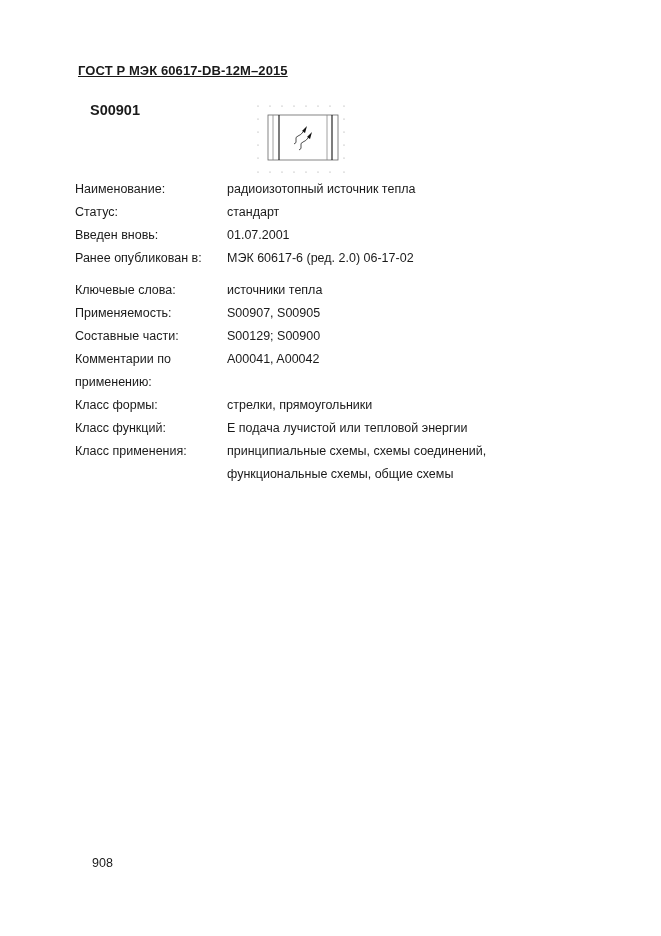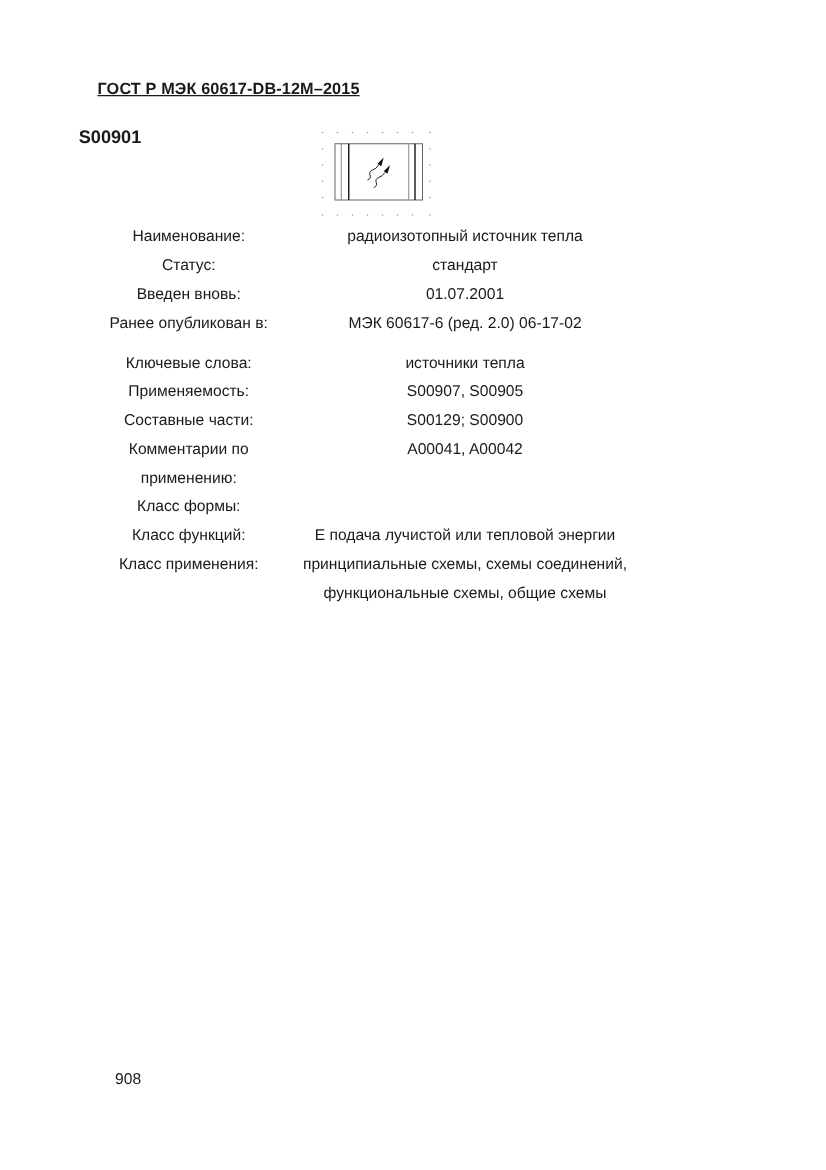--- a/index.html
+++ b/index.html
@@ -6,31 +6,31 @@
     body {
       width: 661px; height: 936px; position: relative; overflow: hidden;
       font-family: "Liberation Sans", "DejaVu Sans", sans-serif;
       color: #1a1a1a;
     }
     .header {
       position: absolute; left: 78px; top: 63px;
       font-weight: bold; font-size: 13px; letter-spacing: 0.1px; text-decoration: underline;
     }
     .code {
-      position: absolute; left: 63px; top: 102px;
+      position: absolute; left: 90px; top: 102px;
       font-weight: bold; font-size: 14.5px;
     }
     .symbol-wrap {
       position: absolute; left: 256px; top: 104px; width: 92px; height: 70px;
     }
     .symbol-wrap svg { display: block; }
     .rows {
       position: absolute; left: 75px; top: 178px; font-size: 12.5px;
     }
-    .row { display: flex; line-height: 23px; text-align: center; }
+    .row { display: flex; line-height: 23px; }
     .row .label { width: 152px; flex: none; }
     .row .value { flex: none; width: 290px; }
     .gap { height: 9px; }
     .page-num {
       position: absolute; left: 92px; top: 856px; font-size: 12.5px;
     }
   </style>
 </head>
 <body>
 
@@ -118,20 +118,21 @@
   <div class="row">
     <div class="label">Комментарии по</div>
     <div class="value">A00041, A00042</div>
   </div>
   <div class="row">
     <div class="label">применению:</div>
     <div class="value"></div>
   </div>
   <div class="row">
     <div class="label">Класс формы:</div>
+    <div class="value">стрелки, прямоугольники</div>
   </div>
   <div class="row">
     <div class="label">Класс функций:</div>
     <div class="value">E подача лучистой или тепловой энергии</div>
   </div>
   <div class="row">
     <div class="label">Класс применения:</div>
     <div class="value">принципиальные схемы, схемы соединений,</div>
   </div>
   <div class="row">

